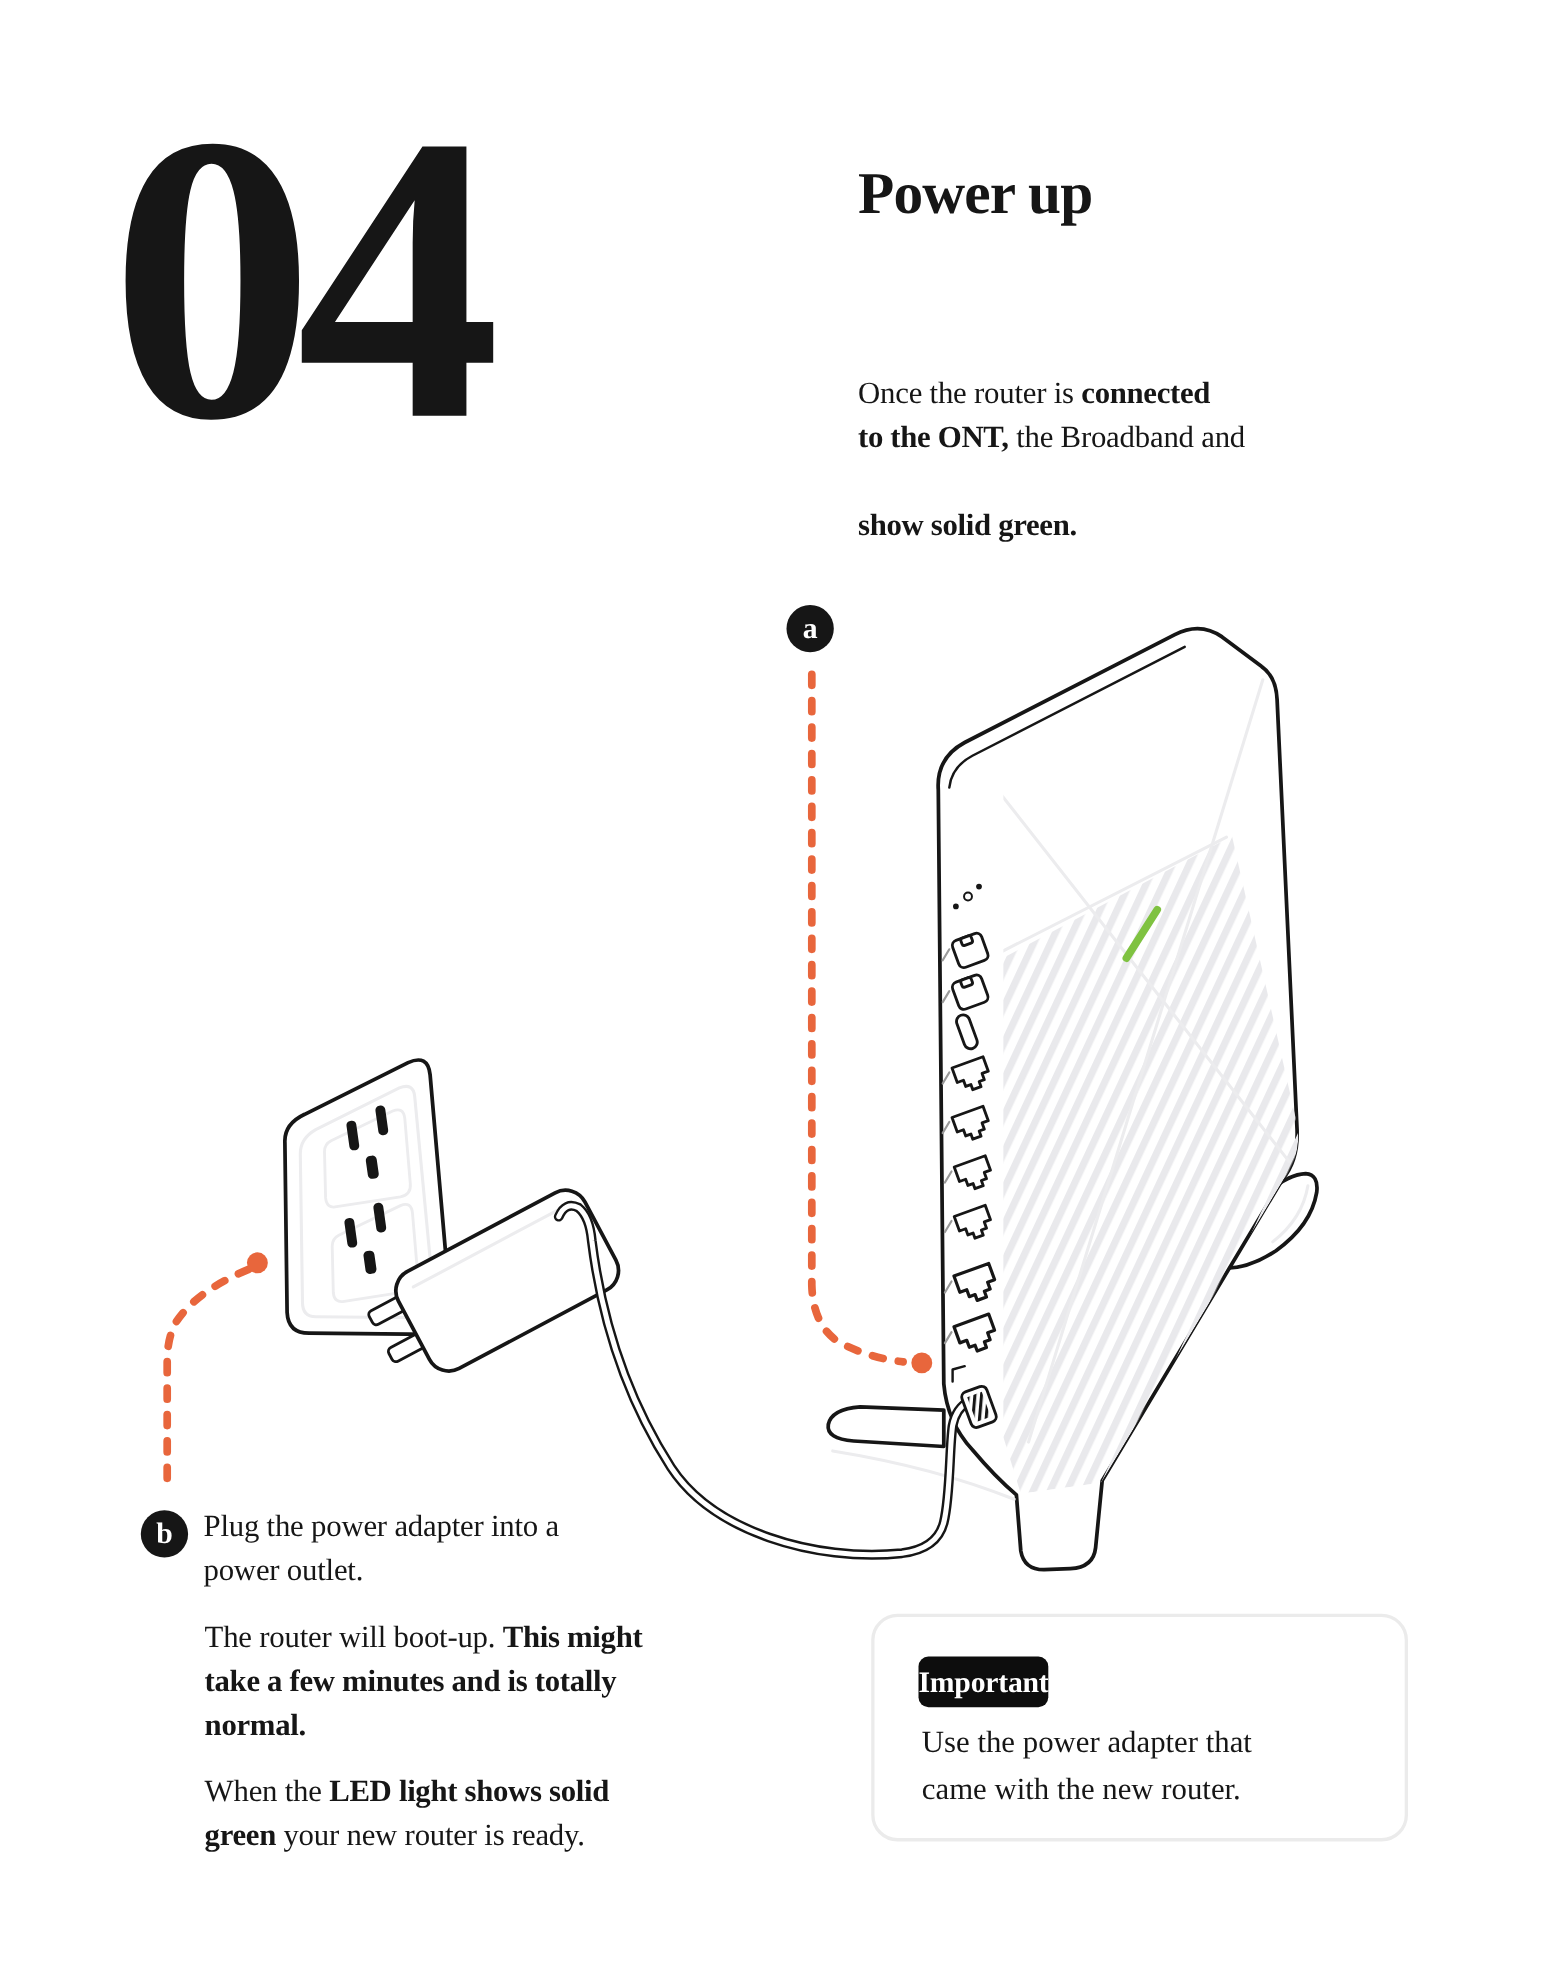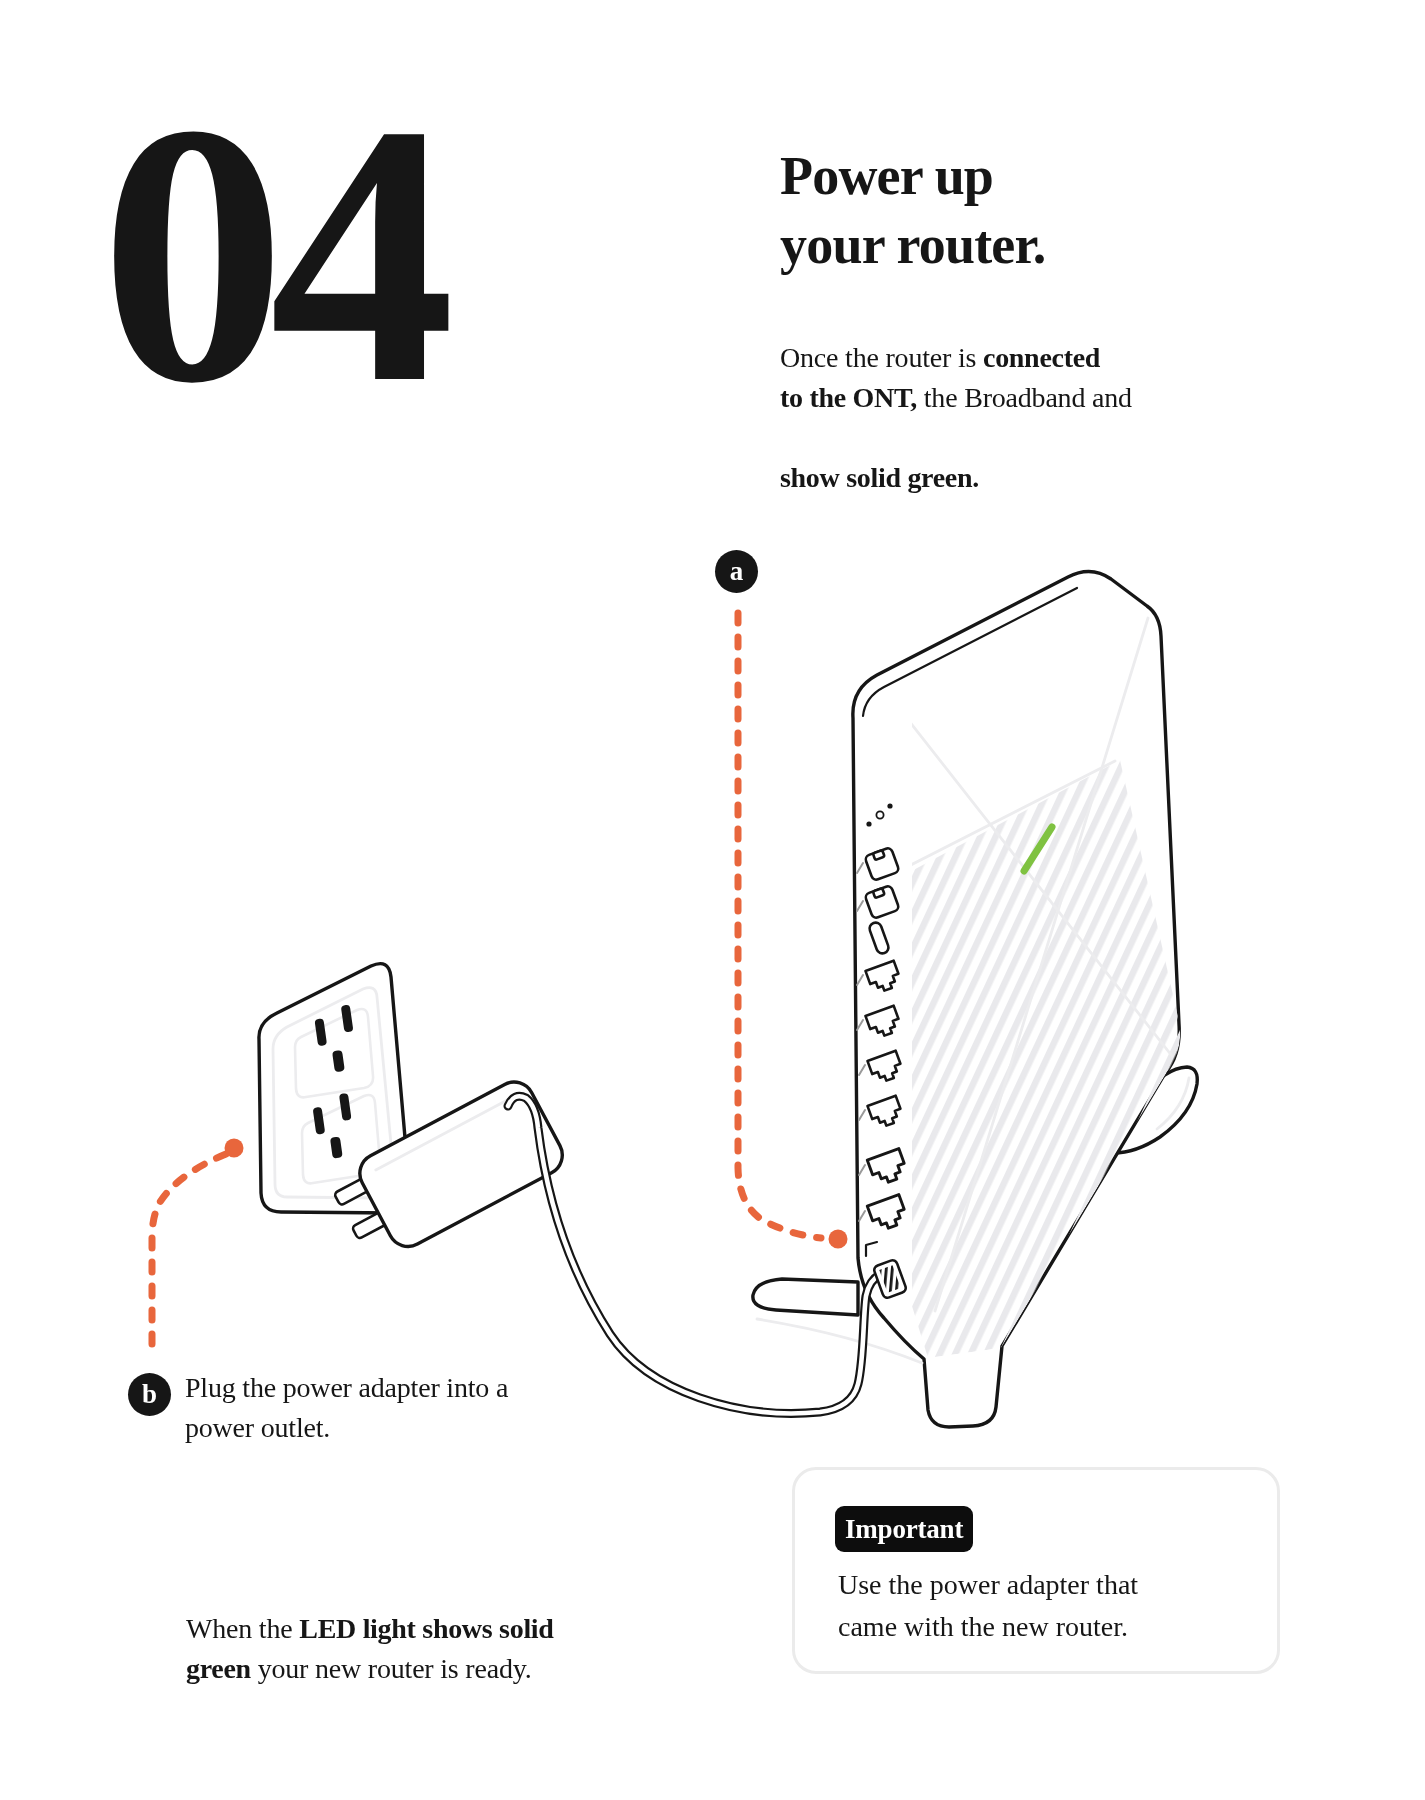--- a/index.html
+++ b/index.html
@@ -31,21 +31,21 @@
   .step-a-txt{left:763px;top:530px;}
   .step-b-txt{left:185px;top:1352px;}
   .note-1{left:186px;top:1453px;}
   .note-2{left:186px;top:1593px;}
   .imp-box{
     left:792px;top:1451px;width:488px;height:207px;box-sizing:border-box;
     border:3px solid var(--border,#ebebeb);border-radius:24px;
   }
   .imp-badge{
     position:absolute;left:40px;top:36px;height:46px;line-height:46px;
-    padding:0 10px;background:var(--badge_bg,#0d0d0d);color:var(--badge_text,#fff);
+    padding:0 0;background:var(--badge_bg,#0d0d0d);color:var(--badge_text,#fff);
     border-radius:9px;font-size:27px;font-weight:700;letter-spacing:-0.2px;
   }
   .imp-txt{position:absolute;left:43px;top:94px;font-size:28px;line-height:42px;width:420px;}
   
   .line{fill:#ffffff;stroke:var(--ink,#1a1a1a);stroke-width:3.4;stroke-linejoin:round;stroke-linecap:round;}
   .thinline{fill:none;stroke:var(--ink,#1a1a1a);stroke-width:2.2;stroke-linejoin:round;stroke-linecap:round;}
   .faint{fill:none;stroke:var(--seam,#ededef);stroke-width:2.8;stroke-linecap:round;}
   .faint-fill{fill:#ffffff;stroke:var(--seam,#e4e4e6);stroke-width:2.6;stroke-linejoin:round;}
   .portline{fill:#ffffff;stroke:var(--ink,#1a1a1a);stroke-width:2.6;stroke-linejoin:round;}
   .pin{fill:var(--ink,#111);}
@@ -162,33 +162,34 @@
       <circle class="dot" cx="838" cy="1223" r="9.5"></circle>
     </g>
     <g>
       <path class="dotline" d="M 226,1138 Q 178,1158 160,1186 Q 152,1200 152,1222 L 152,1332"></path>
       <circle class="dot" cx="234" cy="1132" r="9.5"></circle>
     </g>
   </svg>
 
   <div class="txt num">04</div>
 
-  <h1 class="txt title"><span>Power up</span><br><span>your router.</span></h1>
+  <h1 class="txt title"><span>Power up</span><br></h1>
 
   <p class="txt body-txt intro"><span>Once the router is </span><span class="b">connected</span><br><span class="b">to the ONT,</span><span> the Broadband and</span><br><br><span class="b">show solid green.</span></p>
 
   <div class="marker marker-a">
     <span>a</span>
   </div>
 
   <div class="marker marker-b">
     <span>b</span>
   </div>
   <p class="txt body-txt step-b-txt"><span>Plug the power adapter into a</span><br><span>power outlet.</span></p>
 
+  <p class="txt body-txt note-1"><span>The router will boot-up. </span><span class="b">This might</span><br><span class="b">take a few minutes and is totally</span><br><span class="b">normal.</span></p>
   <p class="txt body-txt note-2"><span>When the </span><span class="b">LED light shows solid</span><br><span class="b">green</span><span> your new router is ready.</span></p>
 
   <div class="txt imp-box">
     <div class="imp-badge">Important</div>
     <p class="imp-txt"><span>Use the power adapter that</span><br><span>came with the new router.</span></p>
   </div>
 
 </div>
 
 </body></html>

